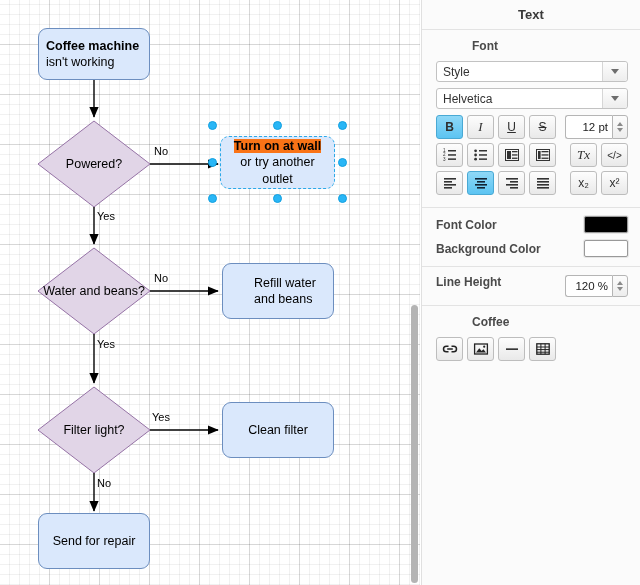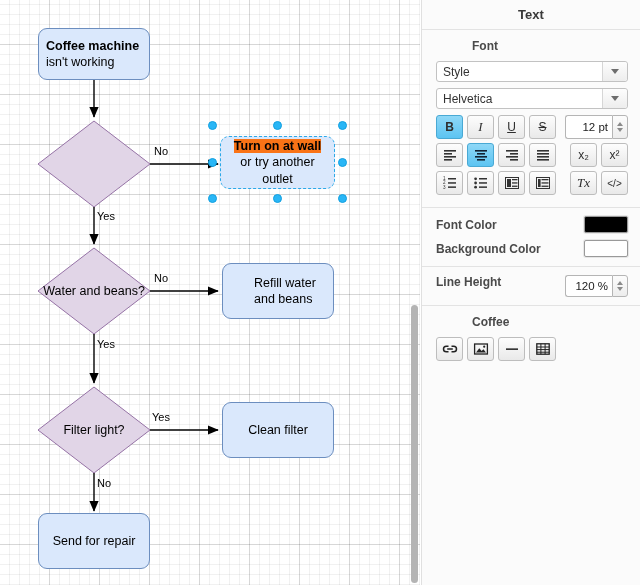--- a/index.html
+++ b/index.html
@@ -175,20 +175,21 @@
     </div>
 
     <div class="node rect" style="left:222px;top:402px;width:112px;height:56px;">
       <div class="inner">Clean filter</div>
     </div>
 
     <div class="node rect" style="left:38px;top:513px;width:112px;height:56px;">
       <div class="inner">Send for repair</div>
     </div>
 
+    <div class="diamond-label" style="left:34px;top:157px;">Powered?</div>
     <div class="diamond-label" style="left:34px;top:284px;">Water and beans?</div>
     <div class="diamond-label" style="left:34px;top:423px;">Filter light?</div>
 
     <div class="edge-label" style="left:154px;top:146px;">No</div>
     <div class="edge-label" style="left:97px;top:211px;">Yes</div>
     <div class="edge-label" style="left:154px;top:273px;">No</div>
     <div class="edge-label" style="left:97px;top:339px;">Yes</div>
     <div class="edge-label" style="left:152px;top:412px;">Yes</div>
     <div class="edge-label" style="left:97px;top:478px;">No</div>
 
@@ -241,65 +242,20 @@
               <u></u>
               <d></d>
             </div>
         </div>
       </div>
 
       <div class="btnrow">
         <div class="tbtn">
           <svg class="glyph" viewBox="0 0 16 16">
             <g fill="#333">
-                <rect x="2" y="3" width="12" height="1.6"></rect>
-                <rect x="2" y="6" width="8" height="1.6"></rect>
-                <rect x="2" y="9" width="12" height="1.6"></rect>
-                <rect x="2" y="12" width="8" height="1.6"></rect>
-              </g>
-          </svg>
-        </div>
-        <div class="tbtn on">
-          <svg class="glyph" viewBox="0 0 16 16">
-            <g fill="#123">
-                <rect x="2" y="3" width="12" height="1.6"></rect>
-                <rect x="4" y="6" width="8" height="1.6"></rect>
-                <rect x="2" y="9" width="12" height="1.6"></rect>
-                <rect x="4" y="12" width="8" height="1.6"></rect>
-              </g>
-          </svg>
-        </div>
-        <div class="tbtn">
-          <svg class="glyph" viewBox="0 0 16 16">
-            <g fill="#333">
-                <rect x="2" y="3" width="12" height="1.6"></rect>
-                <rect x="6" y="6" width="8" height="1.6"></rect>
-                <rect x="2" y="9" width="12" height="1.6"></rect>
-                <rect x="6" y="12" width="8" height="1.6"></rect>
-              </g>
-          </svg>
-        </div>
-        <div class="tbtn">
-          <svg class="glyph" viewBox="0 0 16 16">
-            <g fill="#333">
-                <rect x="2" y="3" width="12" height="1.6"></rect>
-                <rect x="2" y="6" width="12" height="1.6"></rect>
-                <rect x="2" y="9" width="12" height="1.6"></rect>
-                <rect x="2" y="12" width="12" height="1.6"></rect>
-              </g>
-          </svg>
-        </div>
-        <div class="tbtn" style="margin-left:auto">x₂</div>
-        <div class="tbtn">x²</div>
-      </div>
-
-      <div class="btnrow">
-        <div class="tbtn">
-          <svg class="glyph" viewBox="0 0 16 16">
-            <g fill="#333">
                 <rect x="6" y="3" width="8" height="1.5"></rect>
                 <rect x="6" y="7.2" width="8" height="1.5"></rect>
                 <rect x="6" y="11.4" width="8" height="1.5"></rect>
               </g>
             <g fill="#333" font-size="4.6" font-family="sans-serif">
                 <text x="1" y="5.2">1</text>
                 <text x="1" y="9.4">2</text>
                 <text x="1" y="13.6">3</text>
               </g>
           </svg>
@@ -333,20 +289,65 @@
                 <rect x="1.5" y="2.5" width="13" height="11" fill="none" stroke="#333" stroke-width="1"></rect>
                 <rect x="3" y="4" width="2.6" height="8"></rect>
                 <rect x="6.5" y="4" width="7" height="1.3"></rect>
                 <rect x="6.5" y="7.3" width="7" height="1.3"></rect>
                 <rect x="6.5" y="10.6" width="7" height="1.3"></rect>
               </g>
           </svg>
         </div>
         <div class="tbtn" style="margin-left:auto;font-style:italic;font-family:'Liberation Serif',serif;font-size:13px;">Tx</div>
         <div class="tbtn" style="font-size:10px;">&lt;/&gt;</div>
+      </div>
+
+      <div class="btnrow">
+        <div class="tbtn">
+          <svg class="glyph" viewBox="0 0 16 16">
+            <g fill="#333">
+                <rect x="2" y="3" width="12" height="1.6"></rect>
+                <rect x="2" y="6" width="8" height="1.6"></rect>
+                <rect x="2" y="9" width="12" height="1.6"></rect>
+                <rect x="2" y="12" width="8" height="1.6"></rect>
+              </g>
+          </svg>
+        </div>
+        <div class="tbtn on">
+          <svg class="glyph" viewBox="0 0 16 16">
+            <g fill="#123">
+                <rect x="2" y="3" width="12" height="1.6"></rect>
+                <rect x="4" y="6" width="8" height="1.6"></rect>
+                <rect x="2" y="9" width="12" height="1.6"></rect>
+                <rect x="4" y="12" width="8" height="1.6"></rect>
+              </g>
+          </svg>
+        </div>
+        <div class="tbtn">
+          <svg class="glyph" viewBox="0 0 16 16">
+            <g fill="#333">
+                <rect x="2" y="3" width="12" height="1.6"></rect>
+                <rect x="6" y="6" width="8" height="1.6"></rect>
+                <rect x="2" y="9" width="12" height="1.6"></rect>
+                <rect x="6" y="12" width="8" height="1.6"></rect>
+              </g>
+          </svg>
+        </div>
+        <div class="tbtn">
+          <svg class="glyph" viewBox="0 0 16 16">
+            <g fill="#333">
+                <rect x="2" y="3" width="12" height="1.6"></rect>
+                <rect x="2" y="6" width="12" height="1.6"></rect>
+                <rect x="2" y="9" width="12" height="1.6"></rect>
+                <rect x="2" y="12" width="12" height="1.6"></rect>
+              </g>
+          </svg>
+        </div>
+        <div class="tbtn" style="margin-left:auto">x₂</div>
+        <div class="tbtn">x²</div>
       </div>
     </div>
 
     <div class="section">
       <div class="colorrow">
         <span class="lbl">Font Color</span>
         <span class="swatch" style="background:#000000;"></span>
       </div>
       <div class="colorrow" style="margin-bottom:1px">
         <span class="lbl">Background Color</span>

